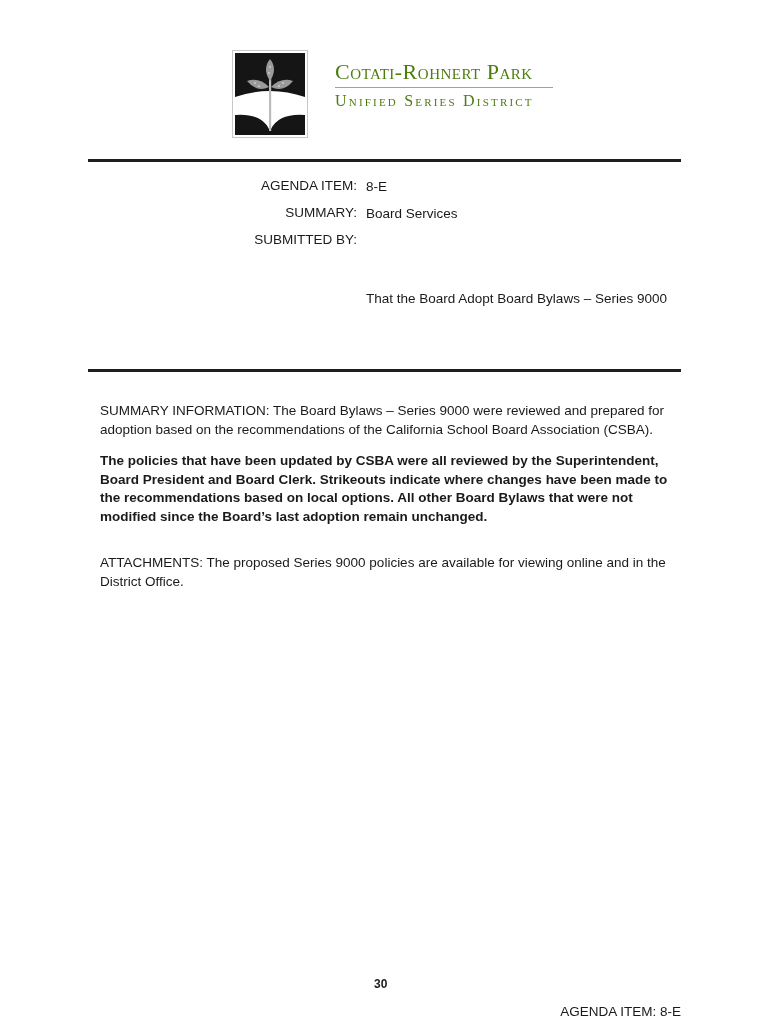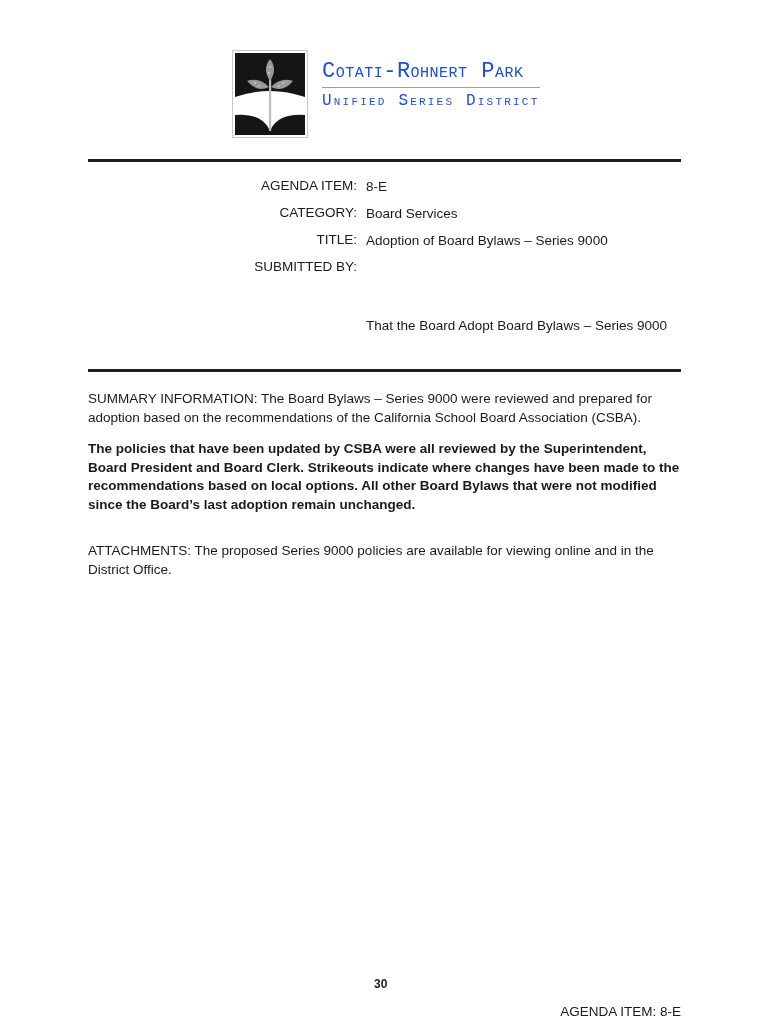--- a/index.html
+++ b/index.html
@@ -7,43 +7,43 @@
     width: 770px; height: 1024px; background: #ffffff; position: relative;
     font-family: "Liberation Sans", "DejaVu Sans", sans-serif; color: #1a1a1a;
     overflow: hidden;
   }
   .logo-box {
     position: absolute; left: 232px; top: 50px; width: 76px; height: 88px;
     border: 1px solid #c8c8c8; padding: 2px; box-sizing: border-box; background:#fff;
   }
   .logo-box svg { display:block; width:100%; height:100%; }
   .org-name {
-    position: absolute; left: 322px; top: 60px;
-    font-family: Liberation Mono, monospace; color: #1d4ed8;
+    position: absolute; left: 335px; top: 60px;
+    font-family: Liberation Serif, serif; color: #4d7c0f;
     font-variant: small-caps; letter-spacing: 0.5px;
   }
   .org-line1 { font-size: 22px; line-height: 24px; white-space: nowrap; }
   .org-sep { width: 218px; height: 1px; background: #a0a0a0; margin: 3px 0 4px 0; }
   .org-line2 { font-size: 16px; line-height: 18px; letter-spacing: 2.2px; white-space: nowrap; }
 
   .rule { position: absolute; left: 88px; width: 593px; height: 3px; background: #1e1e1e; }
   .rule.top { top: 159px; }
   .rule.bottom { top: 369px; }
 
   .meta { position: absolute; left: 0; top: 178px; width: 770px; font-size: 13.5px; }
   .meta-row { position: relative; height: 27px; }
   .meta-label { position: absolute; right: 413px; text-align: right; white-space: nowrap; }
   .meta-value { position: absolute; left: 366px; white-space: nowrap; line-height: 18px; }
   .meta-row.multi { height: 58px; }
 
   .body-text { position: absolute; left: 88px; width: 600px; font-size: 13.5px; line-height: 18.5px; }
   .p1 { top: 390px; }
   .p2 { top: 440px; font-weight: bold; }
   .p3 { top: 542px; }
-  .body-text p { margin: 0; }
+  .body-text p { margin: 12px; }
 
   .page-number {
     position: absolute; left: 374px; top: 977px; font-size: 12px; font-weight: bold;
   }
   .footer-right {
     position: absolute; right: 89px; top: 1002px; text-align: right; font-size: 13.5px; line-height: 19px;
   }
 </style>
 </head>
 <body>
@@ -72,26 +72,22 @@
 </div>
 
 <div class="rule top"></div>
 
 <div class="meta">
   <div class="meta-row">
     <span class="meta-label">AGENDA ITEM:</span>
     <span class="meta-value">8-E</span>
   </div>
   <div class="meta-row">
-    <span class="meta-label">CATEGORY:</span>
+    <span class="meta-label">SUMMARY:</span>
     <span class="meta-value">Board Services</span>
-  </div>
-  <div class="meta-row">
-    <span class="meta-label">TITLE:</span>
-    <span class="meta-value">Adoption of Board Bylaws – Series 9000</span>
   </div>
   <div class="meta-row multi">
     <span class="meta-label">SUBMITTED BY:</span>
   </div>
   <div class="meta-row">
     <span class="meta-value">That the Board Adopt Board Bylaws – Series 9000</span>
   </div>
 </div>
 
 <div class="rule bottom"></div>

